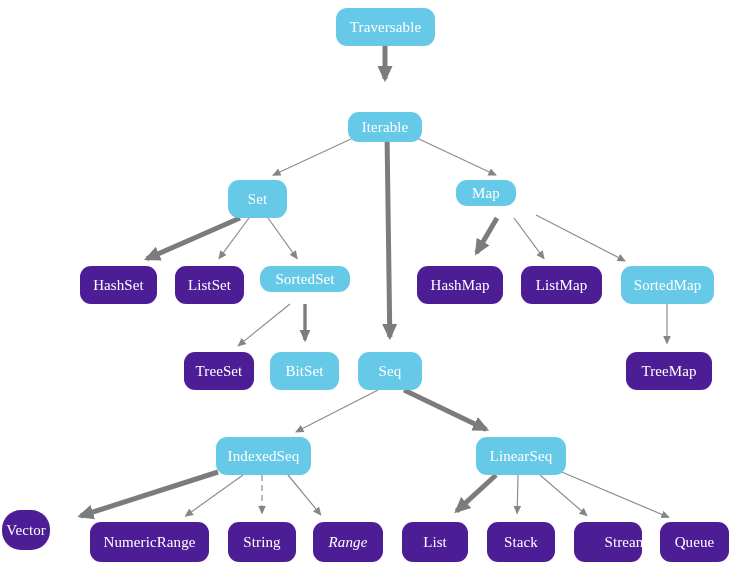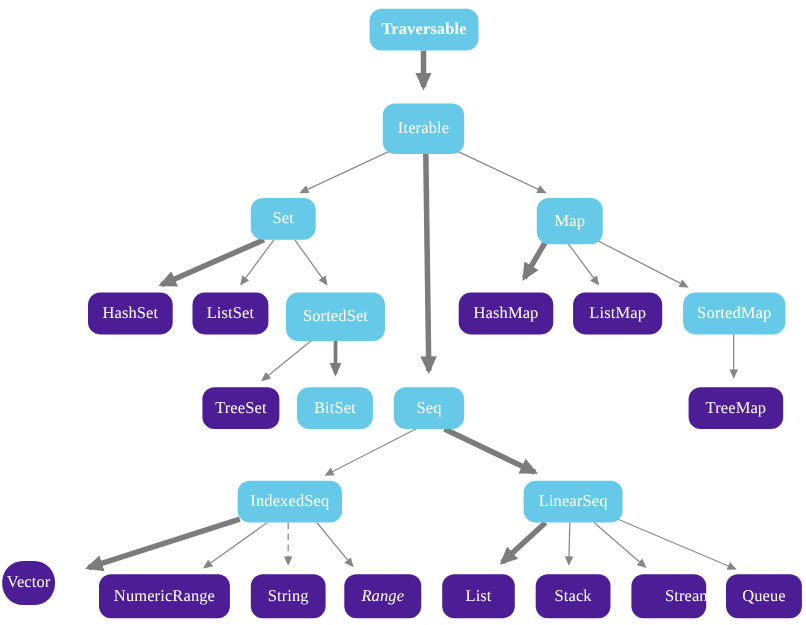--- a/index.html
+++ b/index.html
@@ -82,39 +82,39 @@
         <line x1="243" y1="475" x2="185.69613429844713" y2="515.9313326439664" stroke="#8d8d8d" stroke-width="1.2" marker-end="url(#ah-thin)"></line>
         <line x1="262" y1="475" x2="262" y2="513" stroke="#8d8d8d" stroke-width="1.2" marker-end="url(#ah-thin)" stroke-dasharray="6 4"></line>
         <line x1="288" y1="475" x2="320.55426220285204" y2="514.5930215980633" stroke="#8d8d8d" stroke-width="1.2" marker-end="url(#ah-thin)"></line>
         <line x1="496" y1="475" x2="456.5748885495632" y2="511.20673500550316" stroke="#7c7c7c" stroke-width="5" marker-end="url(#ah-thick)"></line>
         <line x1="518" y1="475" x2="517.155517160996" y2="513.0017277551788" stroke="#8d8d8d" stroke-width="1.2" marker-end="url(#ah-thin)"></line>
         <line x1="540" y1="475" x2="586.7068192227606" y2="515.4193627889274" stroke="#8d8d8d" stroke-width="1.2" marker-end="url(#ah-thin)"></line>
         <line x1="557" y1="470" x2="668.554737955278" y2="517.268956760711" stroke="#8d8d8d" stroke-width="1.2" marker-end="url(#ah-thin)"></line>
       </g>
   </svg>
   <div id="nodes">
-      <div class="node trait" style="left: 336px; top: 8px; width: 99px; height: 38px; font-weight: bold;">
+      <div class="node trait" style="left: 336px; top: 8px; width: 99px; height: 38px;">
         <span>Traversable</span>
       </div>
-      <div class="node trait" style="left: 348px; top: 94px; width: 74px; height: 46px;">
+      <div class="node trait" style="left: 348px; top: 112px; width: 74px; height: 30px;">
         <span>Iterable</span>
       </div>
       <div class="node trait" style="left: 228px; top: 180px; width: 59px; height: 38px;">
         <span>Set</span>
       </div>
-      <div class="node trait" style="left: 488px; top: 180px; width: 60px; height: 42px; text-align: right;">
+      <div class="node trait" style="left: 456px; top: 180px; width: 60px; height: 26px; text-align: right;">
         <span>Map</span>
       </div>
       <div class="node cls" style="left: 80px; top: 266px; width: 77px; height: 38px;">
         <span>HashSet</span>
       </div>
       <div class="node cls" style="left: 175px; top: 266px; width: 69px; height: 38px;">
         <span>ListSet</span>
       </div>
-      <div class="node trait" style="left: 260px; top: 266px; width: 90px; height: 44px;">
+      <div class="node trait" style="left: 260px; top: 266px; width: 90px; height: 26px;">
         <span>SortedSet</span>
       </div>
       <div class="node cls" style="left: 417px; top: 266px; width: 86px; height: 38px;">
         <span>HashMap</span>
       </div>
       <div class="node cls" style="left: 521px; top: 266px; width: 81px; height: 38px;">
         <span>ListMap</span>
       </div>
       <div class="node trait" style="left: 621px; top: 266px; width: 93px; height: 38px;">
         <span>SortedMap</span>

